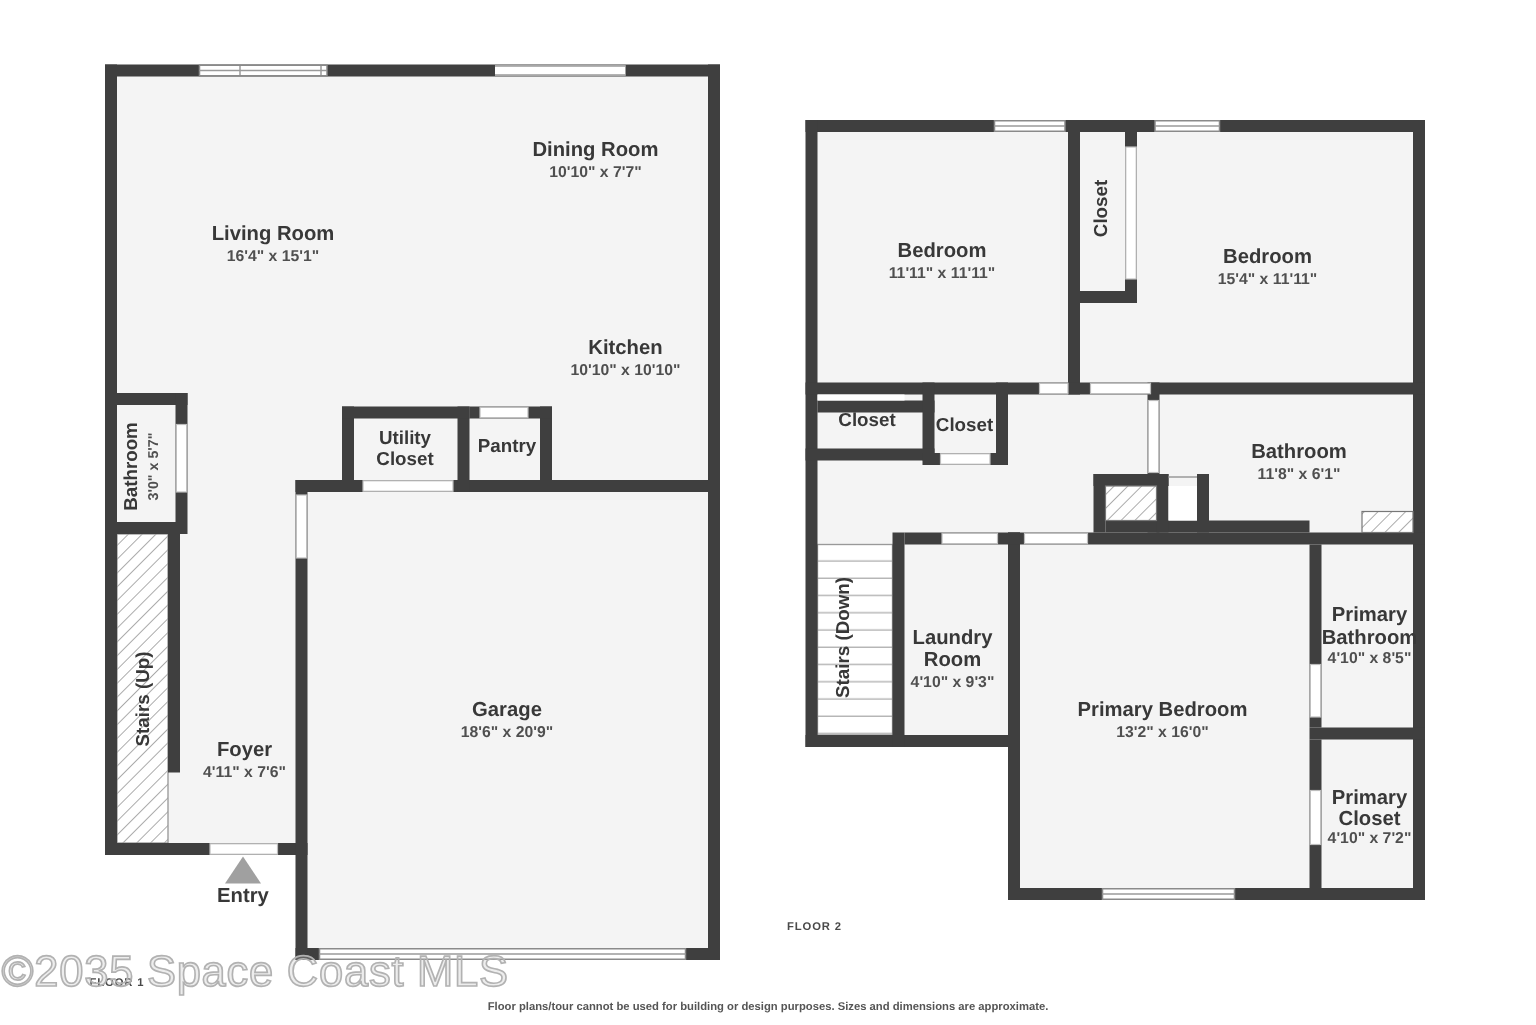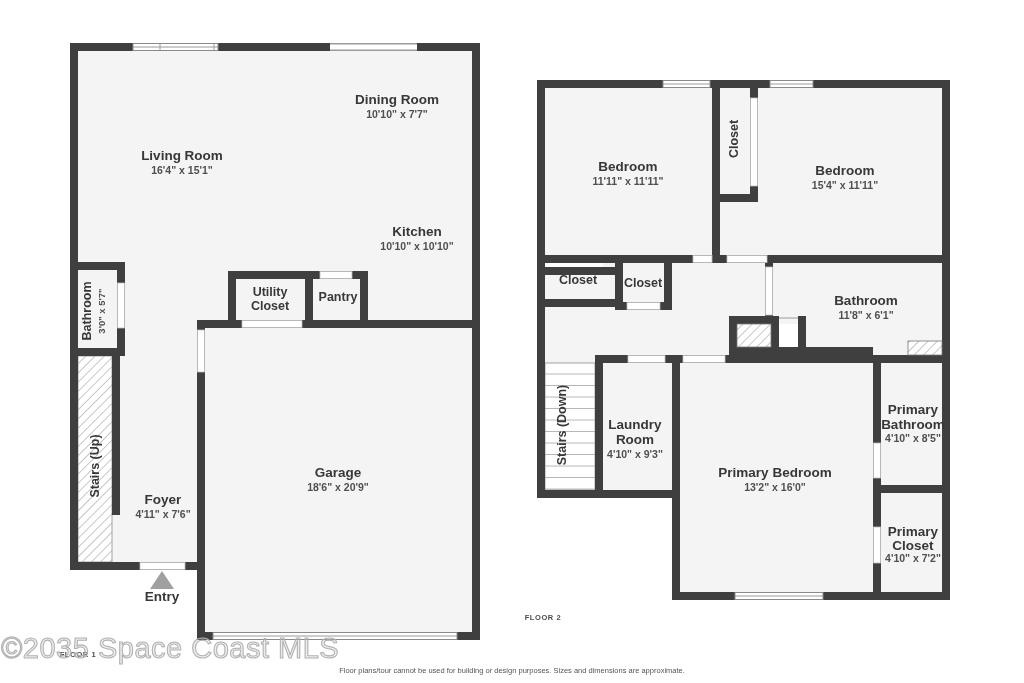--- a/index.html
+++ b/index.html
@@ -13,21 +13,21 @@
   .floor-tag{font:700 7.5px "Liberation Sans",sans-serif;fill:#4a4a4a;letter-spacing:0.6px;}
   .wall{fill:#3f3f3f;}
   .door{fill:#ffffff;stroke:#bdbdbd;stroke-width:0.8;}
   .win{fill:#ffffff;stroke:#8a8a8a;stroke-width:1;}
   .thinline{stroke:#9a9a9a;stroke-width:1;}
   .areaoutline{fill:none;stroke:#999999;stroke-width:0.9;}
   #watermark{position:absolute;left:1px;top:632px;font-size:29px;font-weight:400;
              letter-spacing:0.5px;color:rgba(190,190,190,0.28);
              -webkit-text-stroke:1.1px #b2b2b2;white-space:nowrap;}
   #disclaimer{position:absolute;left:0;top:666px;width:100%;text-align:center;
-              font-size:7.5px;font-weight:400;color:#555555;}
+              font-size:7.5px;font-weight:700;color:#555555;}
 </style>
 </head>
 <body>
 
 <div id="stage">
 <svg width="1024" height="683" viewBox="0 0 1024 683">
   <defs>
     <pattern id="hatch" width="6.5" height="6.5" patternUnits="userSpaceOnUse" patternTransform="rotate(45)">
       <rect width="6.5" height="6.5" fill="#ffffff"></rect>
       <line x1="0" y1="0" x2="0" y2="6.5" stroke="#9a9a9a" stroke-width="1.1"></line>

